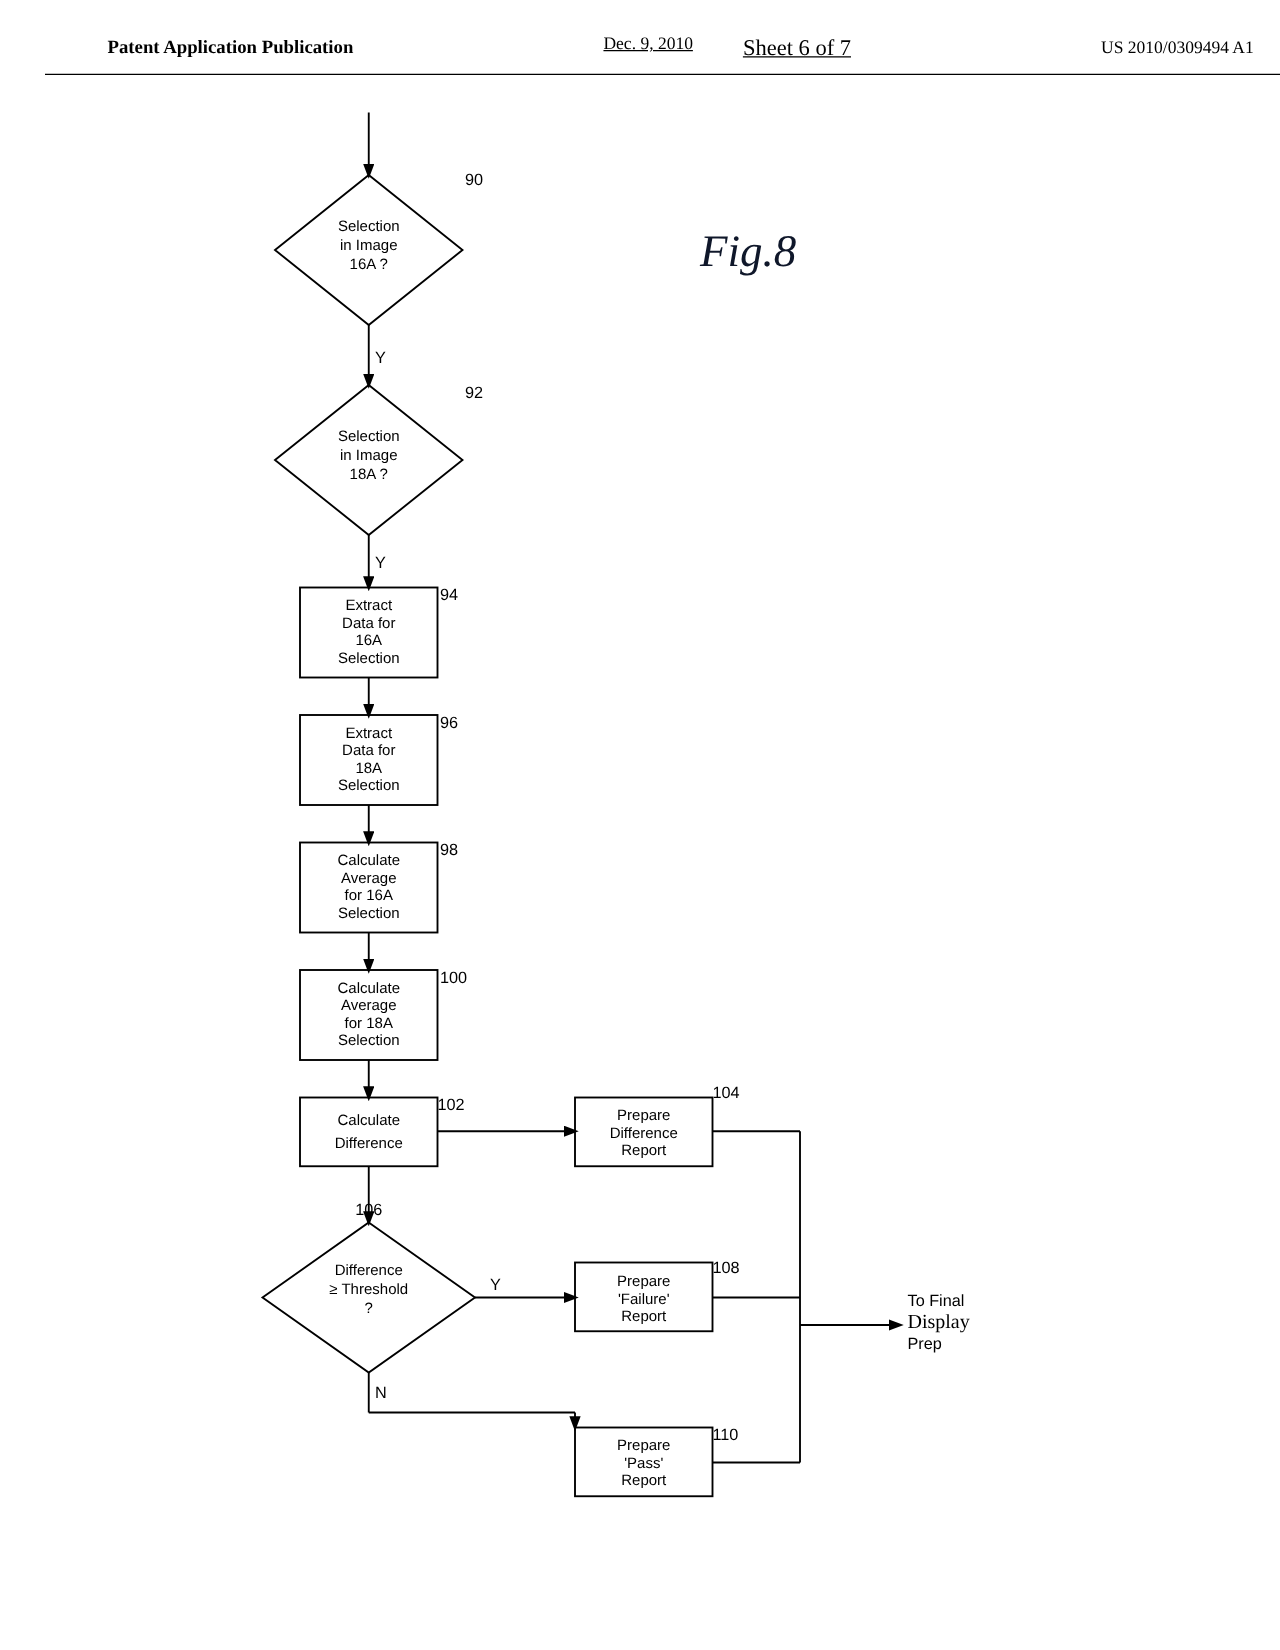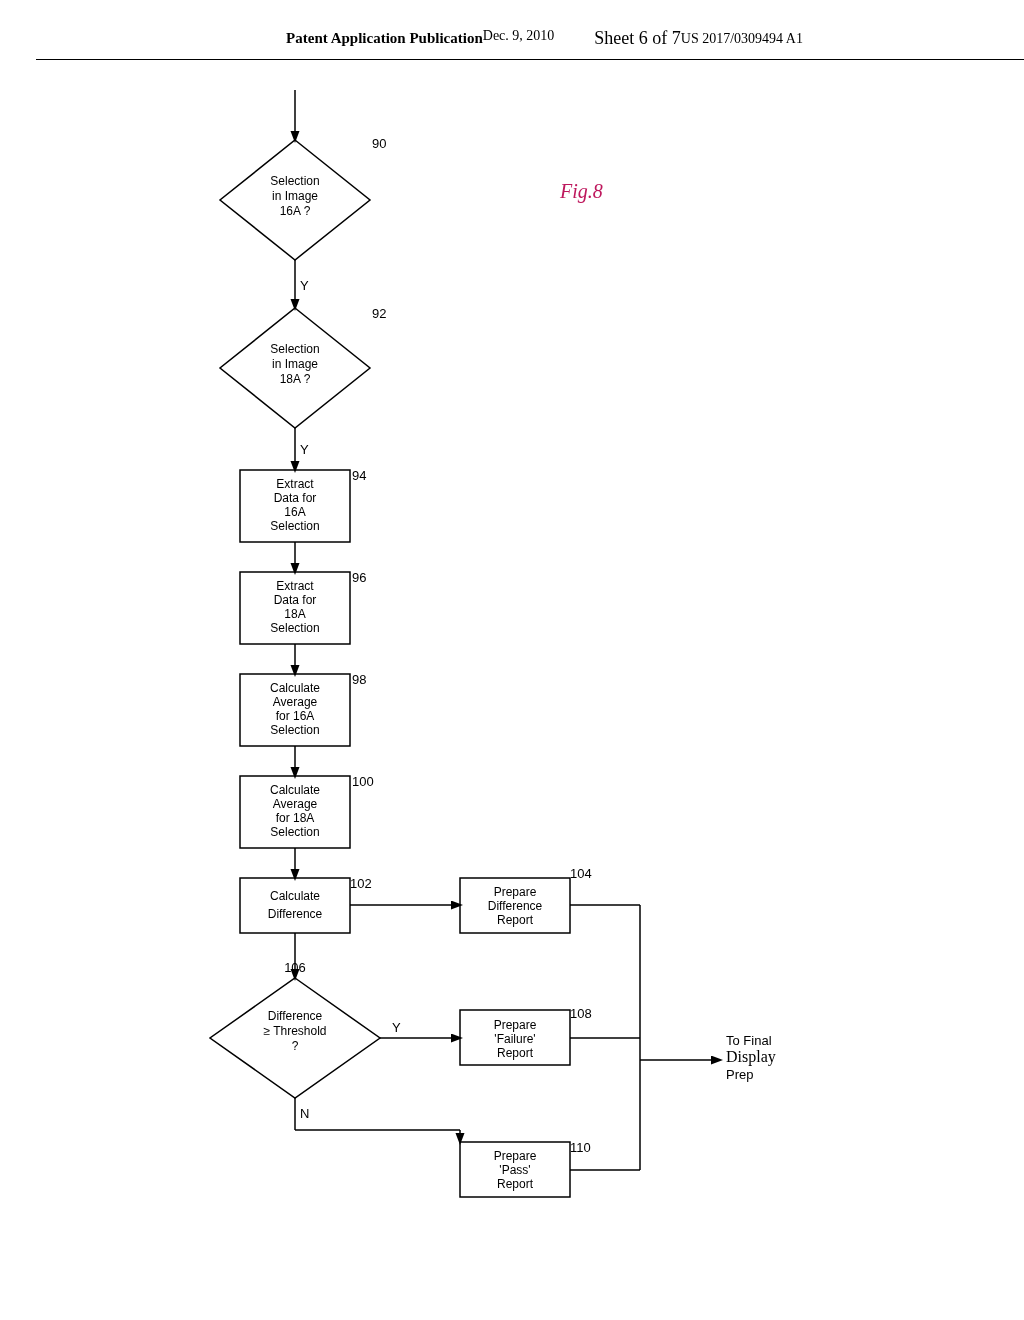--- a/index.html
+++ b/index.html
@@ -8,21 +8,21 @@
       height: 1320px;
       background: #fff;
       font-family: 'Times New Roman', Times, serif;
       position: relative;
       overflow: hidden;
     }
 
     
     .header {
       display: flex;
-      justify-content: center;
+      justify-content: space-between;
       align-items: center;
       padding: 28px 21px 10px 50px;
       border-bottom: 1px solid #000;
       margin-left: 36px;
     }
     .header-left {
       font-weight: bold;
       font-size: 15px;
     }
     .header-center-date {
@@ -30,20 +30,21 @@
     }
     .header-center-sheet {
       font-size: 18px;
       margin-left: 40px;
     }
     .header-right {
       font-size: 14px;
     }
     .header-middle {
       display: flex;
+      text-decoration: underline;
     }
 
     
     .diagram-area {
       position: relative;
       width: 1024px;
       height: 1220px;
     }
 
     svg {
@@ -52,35 +53,35 @@
       left: 0;
       width: 1024px;
       height: 1220px;
     }
 
     
     .fig-label {
       position: absolute;
       top: 120px;
       left: 560px;
-      font-size: 20px;
+      font-size: 36px;
       font-style: italic;
-      color: #be185d;
+      color: #0f172a;
     }
   </style>
 </head>
 <body>
 
 <div class="header">
   <div class="header-left">Patent Application Publication</div>
   <div class="header-middle">
     <span class="header-center-date">Dec. 9, 2010</span>
     <span class="header-center-sheet">Sheet 6 of 7</span>
   </div>
-  <div class="header-right">US 2017/0309494 A1</div>
+  <div class="header-right">US 2010/0309494 A1</div>
 </div>
 
 <div class="diagram-area">
 
   <div class="fig-label">Fig.8</div>
 
   <svg viewBox="0 0 1024 1220" xmlns="http://www.w3.org/2000/svg">
     <defs>
       <marker id="arrow" markerWidth="8" markerHeight="8" refX="6" refY="3" orient="auto">
         <path d="M0,0 L0,6 L8,3 z" fill="#000"></path>

